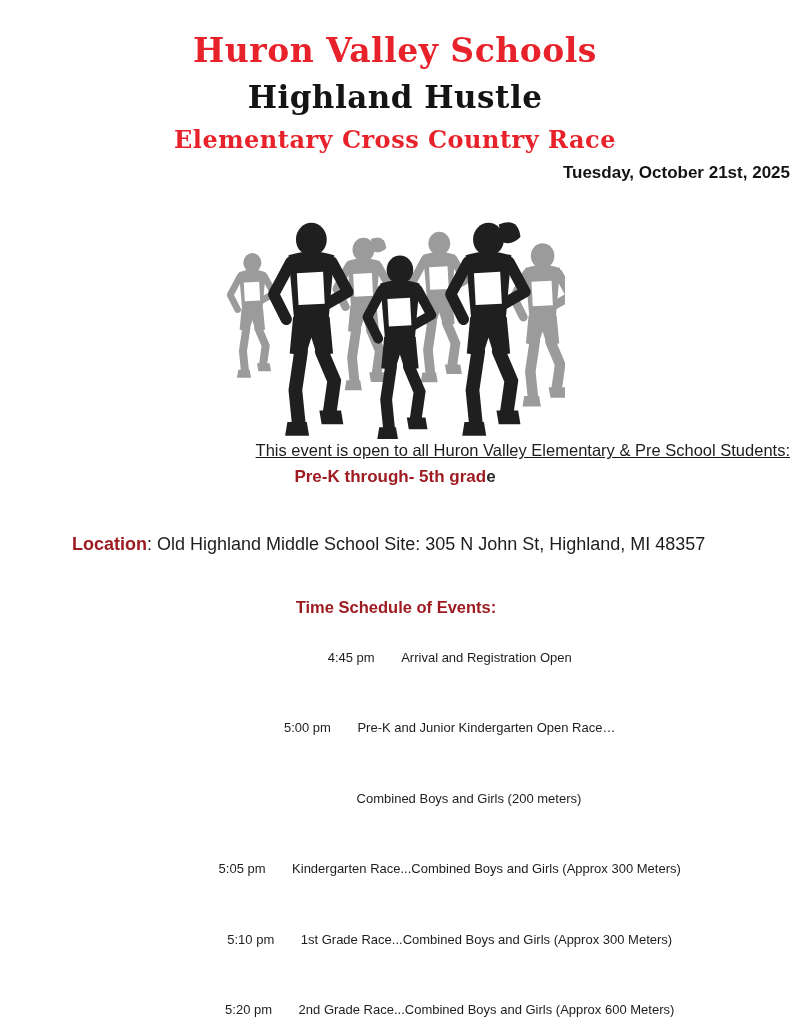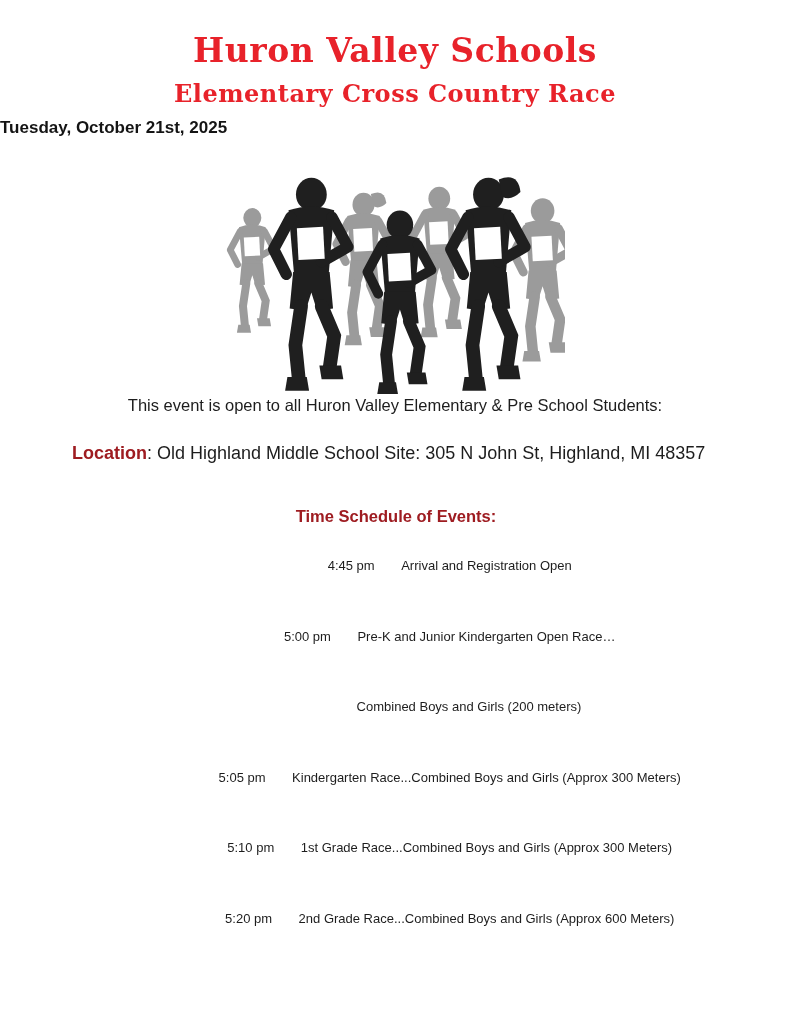--- a/index.html
+++ b/index.html
@@ -27,33 +27,34 @@
     letter-spacing: 0.5px;
     line-height: 1.15;
   }
   .title-red   { color: #e8222a; font-size: 33px; }
   .title-black { color: #141414; font-size: 31px; }
   .title-race  { color: #e8222a; font-size: 24px; }
   .event-date {
     font-size: 17px;
     font-weight: bold;
     color: #141414;
-    text-align: left;
+    text-align: right;
     margin: 6px 0 14px 0;
   }
   .runners-wrap {
     text-align: center;
     margin: 0 0 6px 0;
     height: 238px;
   }
   .open-text {
-    text-align: center;
+    text-align: right;
     font-size: 16.5px;
     color: #1d1d1d;
     margin: 4px 0 7px 0;
+    text-decoration: underline;
   }
   .grades-line {
     text-align: center;
     font-size: 17px;
     font-weight: bold;
     margin: 0 0 26px 0;
   }
   .grades-red { color: #9e1c21; }
   .grades-tail { color: #2a2a2a; }
   .body-col { padding: 0 40px 0 42px; }
@@ -87,20 +88,21 @@
   }
   .schedule-row.indent .schedule-desc { margin-left: 65px; }
 </style>
 </head>
 <body>
 
 <div class="page">
 
   <div class="title-block">
     <div class="title-line title-red">Huron Valley Schools</div>
+    <div class="title-line title-black">Highland Hustle</div>
     <div class="title-line title-race">Elementary Cross Country Race</div>
     <div class="event-date">Tuesday, October 21st, 2025</div>
   </div>
 
   <div class="runners-wrap">
     <svg viewBox="0 0 340 250" width="340" height="246" aria-hidden="true">
       <defs>
         <g id="kid" fill="currentColor" stroke="none">
           <ellipse cx="0" cy="-62" rx="13.5" ry="14.5"></ellipse>
           <path d="M -20 -48 Q 0 -55 20 -48 L 15 10 Q 0 16 -15 10 Z"></path>
@@ -122,20 +124,23 @@
       <use href="#kid-girl" transform="translate(138,105) scale(0.83)" style="color:#9b9b9b"></use>
       <use href="#kid" transform="translate(215,98)  scale(0.82)" style="color:#9b9b9b"></use>
       <use href="#kid" transform="translate(320,115) scale(0.89)" style="color:#9b9b9b"></use>
       <use href="#kid" transform="translate(85,115)  scale(1.16)" style="color:#1f1f1f"></use>
       <use href="#kid" transform="translate(175,136) scale(1.00)" style="color:#1f1f1f"></use>
       <use href="#kid-girl" transform="translate(265,115) scale(1.16)" style="color:#1f1f1f"></use>
     </svg>
   </div>
 
   <div class="open-text">This event is open to all Huron Valley Elementary &amp; Pre School Students:</div>
+  <div class="grades-line">
+    <span class="grades-red">Pre-K through- 5th grad</span><span class="grades-tail">e</span>
+  </div>
 
   <div class="body-col">
 
     <div class="info-line">
       <span class="label">Location</span><span>: Old Highland Middle School Site: 305 N John St, Highland, MI 48357</span>
     </div>
 
     <div class="schedule-title">Time Schedule of Events:</div>
 
     <div class="schedule-rows">

